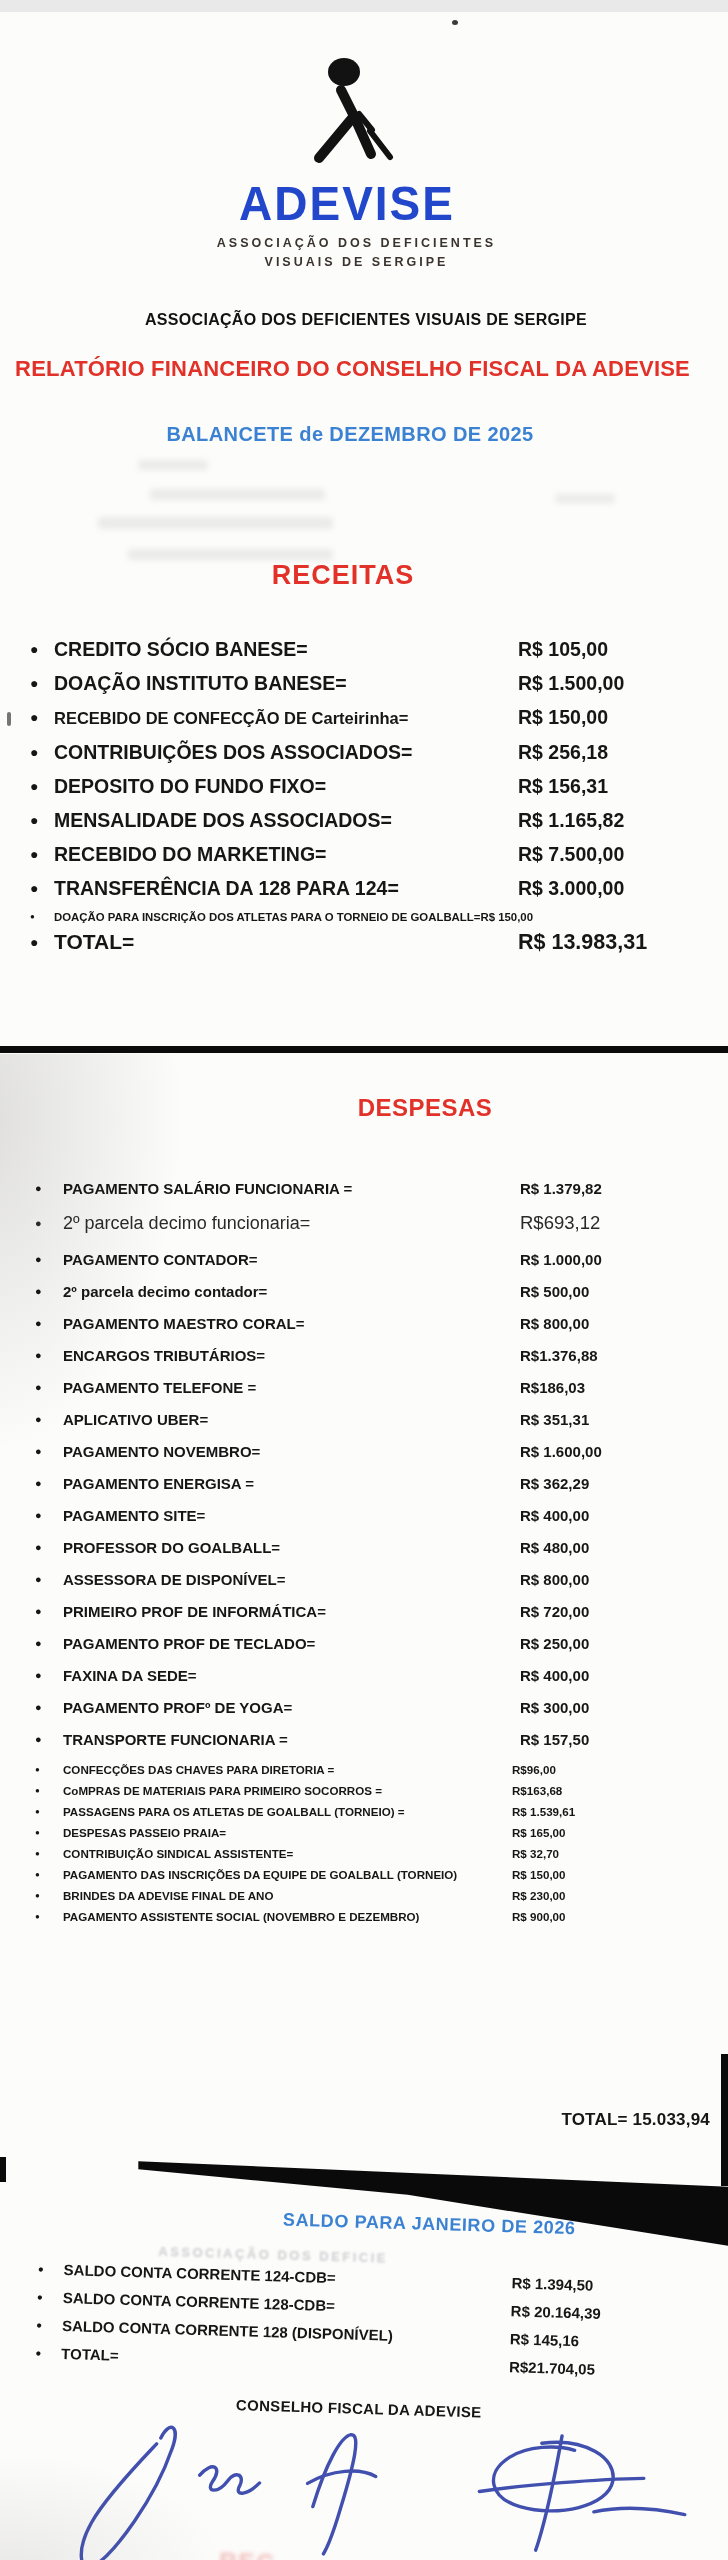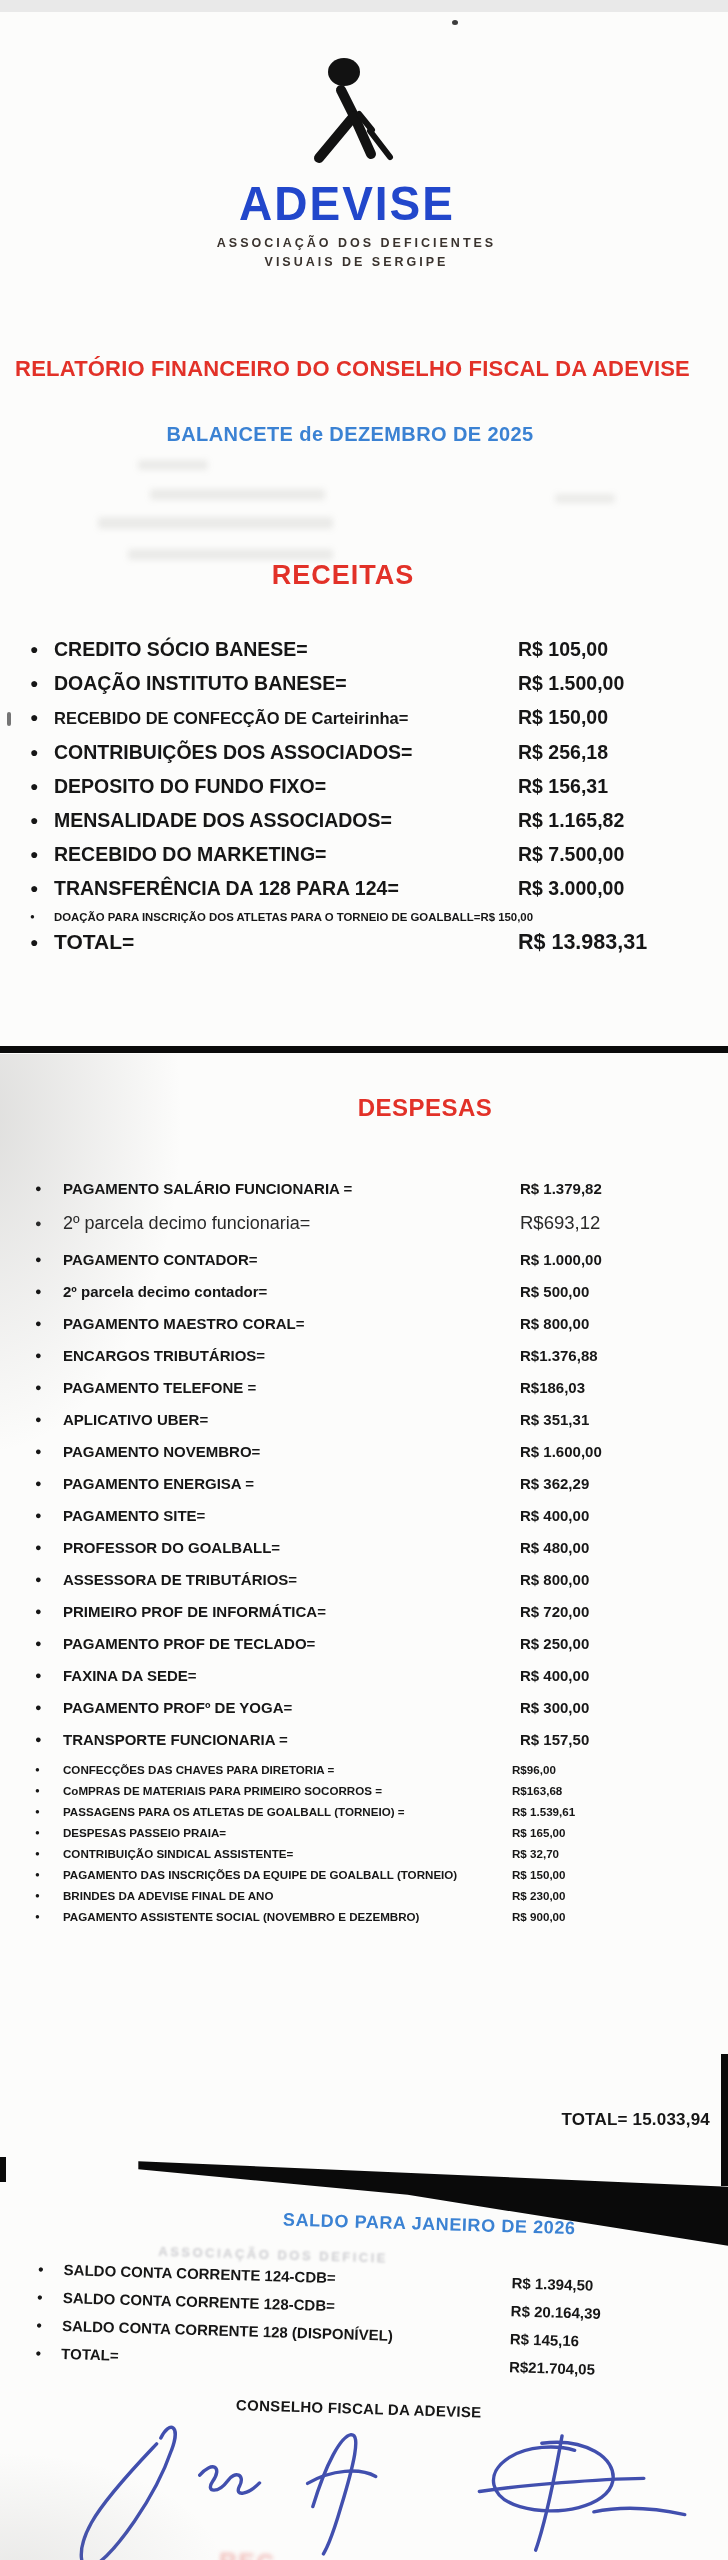--- a/index.html
+++ b/index.html
@@ -132,20 +132,21 @@
       <path d="M62,60 L75,76" stroke="#121212" stroke-width="6" stroke-linecap="round" fill="none"></path>
       <path d="M73,77 L93,103" stroke="#121212" stroke-width="6" stroke-linecap="round" fill="none"></path>
     </svg>
     <div class="brand">ADEVISE</div>
     <div class="logo-caption">
       <div>ASSOCIAÇÃO DOS DEFICIENTES</div>
       <div>VISUAIS DE SERGIPE</div>
     </div>
   </div>
 
+  <div class="org-line">ASSOCIAÇÃO DOS DEFICIENTES VISUAIS DE SERGIPE</div>
   <div class="report-title">RELATÓRIO FINANCEIRO DO CONSELHO FISCAL DA ADEVISE</div>
   <div class="report-subtitle">BALANCETE de DEZEMBRO DE 2025</div>
 
   <div class="ghost g1"></div>
   <div class="ghost g2"></div>
   <div class="ghost g3"></div>
   <div class="ghost g4"></div>
   <div class="ghost g5"></div>
   <div class="speck1"></div>
   <div class="speck2"></div>
@@ -263,21 +264,21 @@
         <span class="label">PAGAMENTO SITE=</span>
         <span class="value">R$ 400,00</span>
       </div>
       <div class="row">
         <span class="bullet">●</span>
         <span class="label">PROFESSOR DO GOALBALL=</span>
         <span class="value">R$ 480,00</span>
       </div>
       <div class="row">
         <span class="bullet">●</span>
-        <span class="label">ASSESSORA DE TRIBUTÁRIOS=</span>
+        <span class="label">ASSESSORA DE DISPONÍVEL=</span>
         <span class="value">R$ 800,00</span>
       </div>
       <div class="row">
         <span class="bullet">●</span>
         <span class="label">PRIMEIRO PROF DE INFORMÁTICA=</span>
         <span class="value">R$ 720,00</span>
       </div>
       <div class="row">
         <span class="bullet">●</span>
         <span class="label">PAGAMENTO PROF DE TECLADO=</span>

